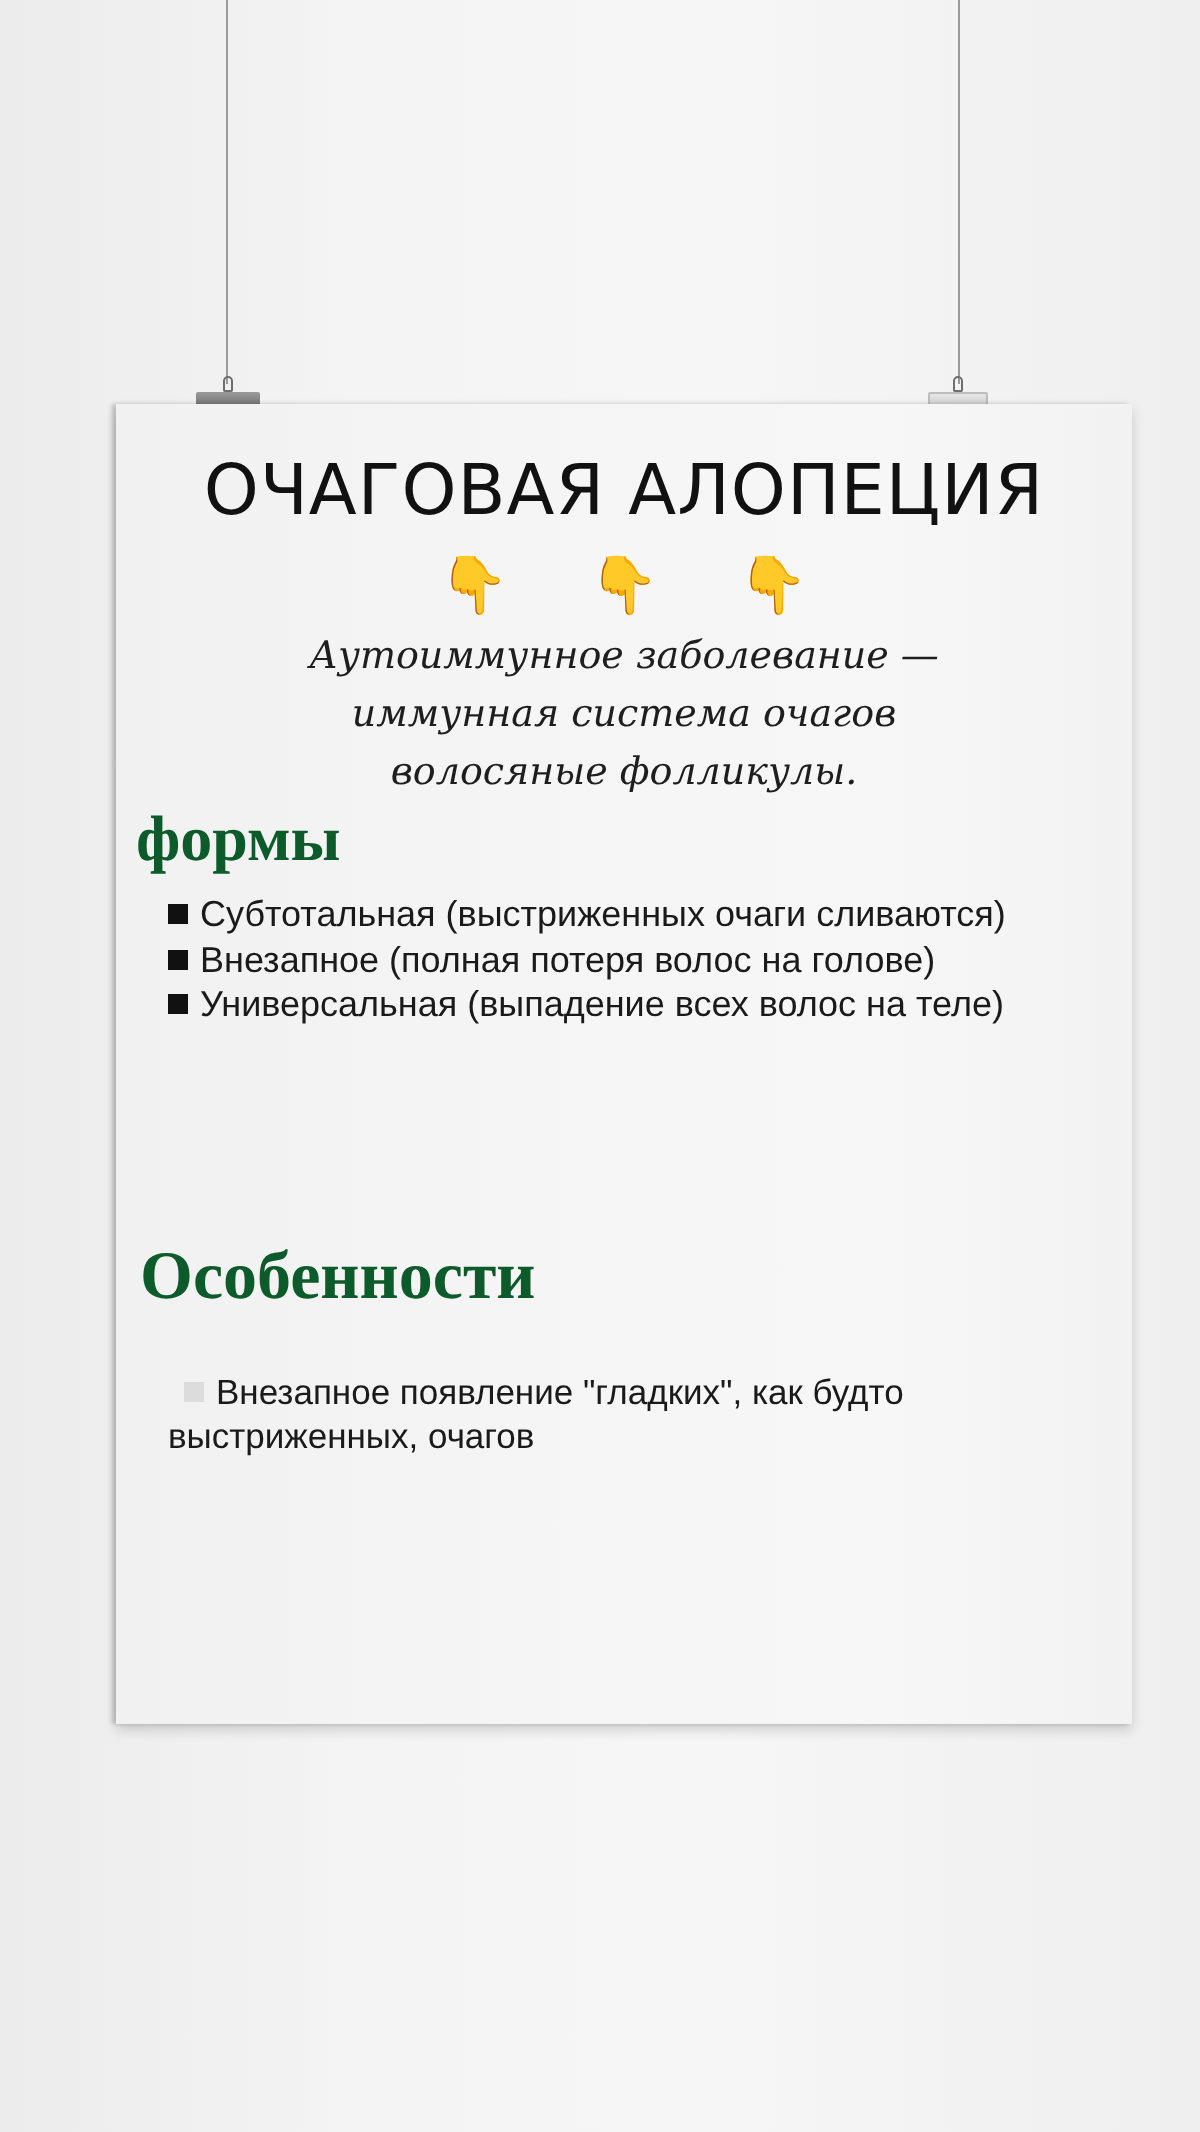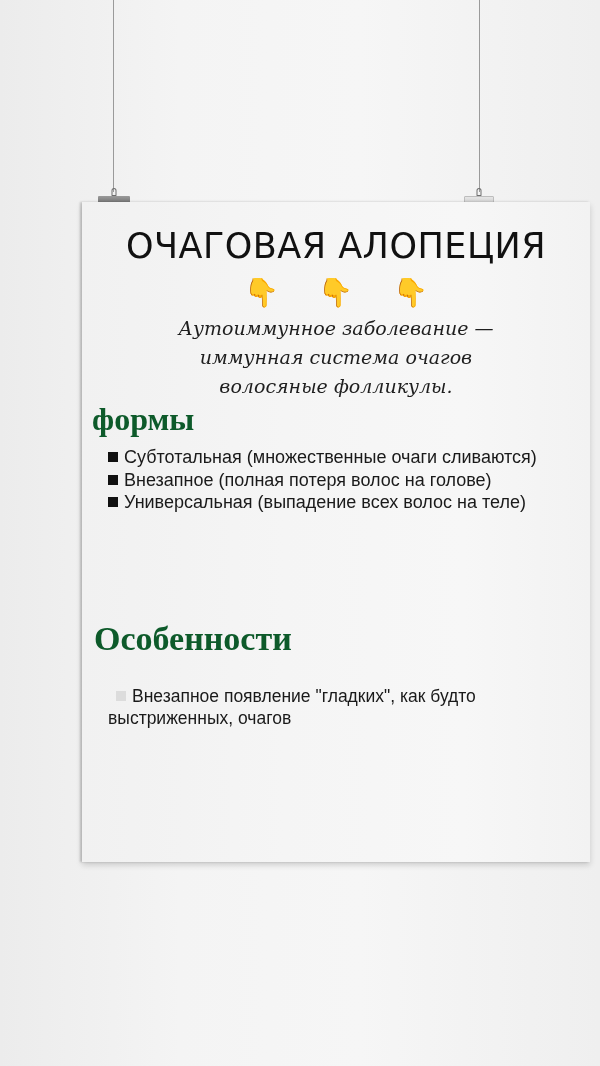--- a/index.html
+++ b/index.html
@@ -43,21 +43,20 @@
       border-radius: 1px;
     }
     .poster {
       position: absolute;
       left: 58px;
       top: 202px;
       width: 508px;
       height: 660px;
       background: linear-gradient(90deg, #f1f1f1 0%, #f5f5f5 40%, #f7f7f7 75%, #f2f2f2 100%);
       box-shadow: -2px 0 2px rgba(0,0,0,0.18), 0 3px 6px rgba(0,0,0,0.16);
-      margin-left: 24px;
     }
     .title {
       position: absolute;
       left: 0;
       width: 100%;
       top: 24px;
       text-align: center;
       font-family: "DejaVu Sans", sans-serif;
       font-size: 35px;
       letter-spacing: 0.5px;
@@ -168,21 +167,21 @@
 
   <div class="subtitle">
     <div>Аутоиммунное заболевание —</div>
     <div>иммунная система очагов</div>
     <div>волосяные фолликулы.</div>
   </div>
 
   <div class="section-heading h-forms">формы</div>
 
   <div class="list list-forms">
-    <p class="item"><span class="bullet bullet-dark"></span><span>Субтотальная (множественные очаги сливаются)</span></p>
+    <p class="item"><span class="bullet bullet-dark"></span><span>Субтотальная (выстриженных очаги сливаются)</span></p>
     <p class="item"><span class="bullet bullet-dark"></span><span>Внезапное (полная потеря волос на голове)</span></p>
     <p class="item"><span class="bullet bullet-dark"></span><span>Универсальная (выпадение всех волос на теле)</span></p>
   </div>
 
   <div class="section-heading h-features">Особенности</div>
 
   <div class="list list-features">
     <p class="item"><span class="bullet bullet-light"></span><span>Внезапное появление "гладких", как будто выстриженных, очагов</span></p>
   </div>
 

